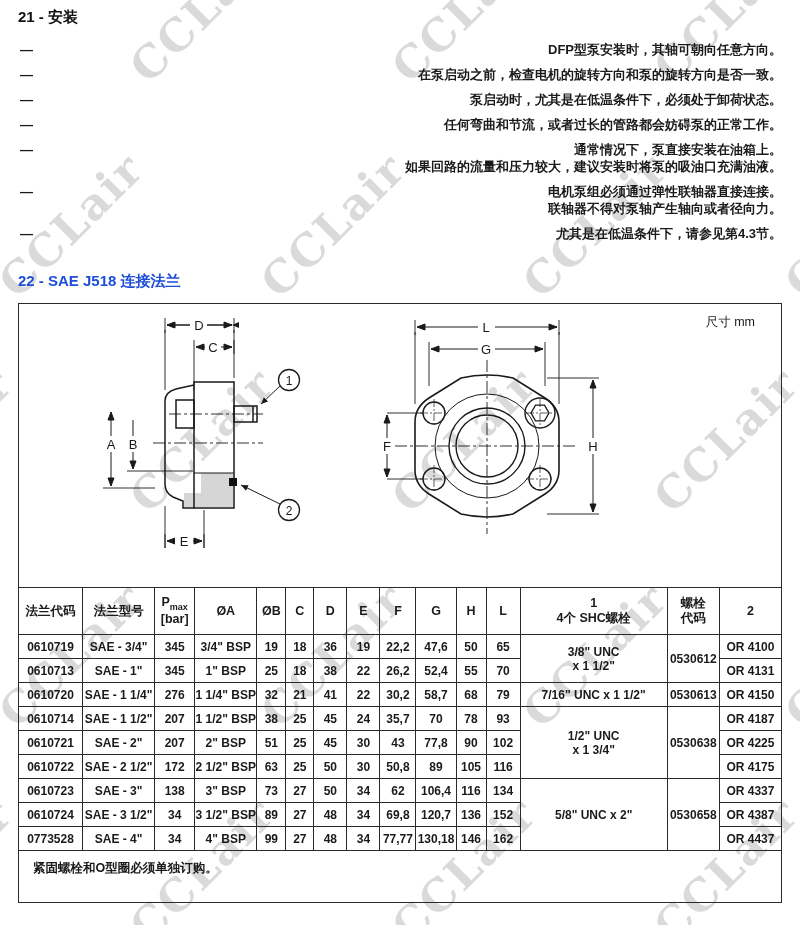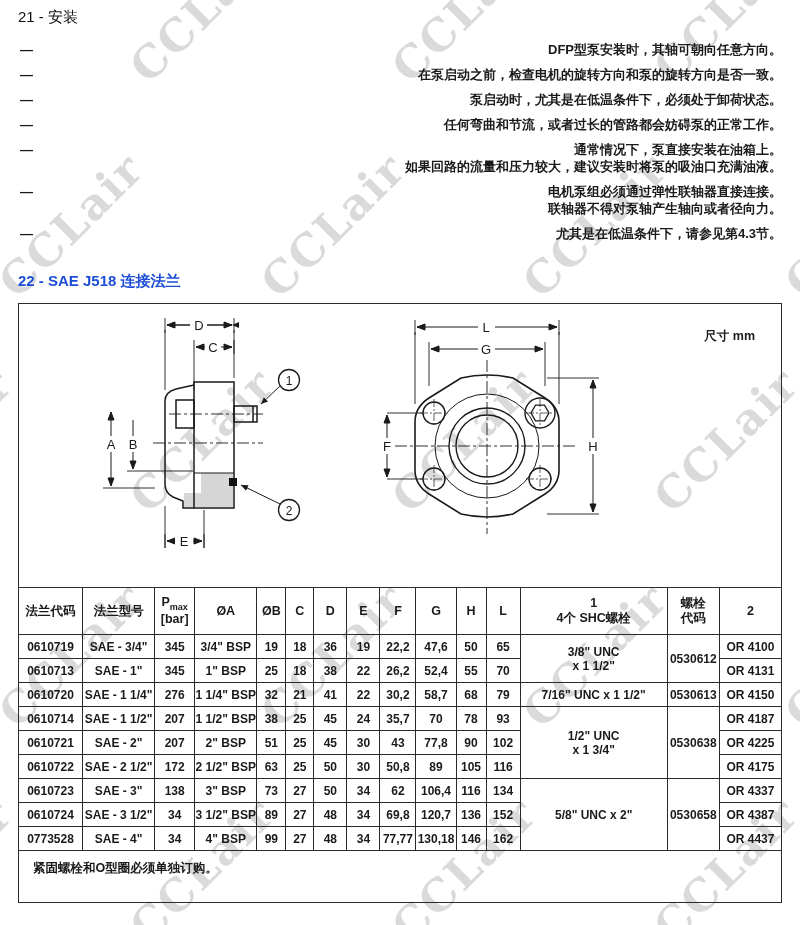--- a/index.html
+++ b/index.html
@@ -6,30 +6,30 @@
   body{
     width:800px;height:925px;position:relative;overflow:hidden;background:#ffffff;
     font-family:"Liberation Sans","DejaVu Sans",sans-serif;color:#1a1a1a;
   }
   .wm{
     position:absolute;font-family:"DejaVu Serif",serif;font-weight:bold;font-size:44px;
     color:#dadada;transform:translate(-50%,-50%) rotate(-45deg);white-space:nowrap;
     letter-spacing:2px;z-index:0;pointer-events:none;user-select:none;
   }
   .page{position:relative;z-index:1;padding:8px 18px 0 18px;}
-  h1.sec{font-size:15px;font-weight:normal;margin:0 0 14px 0;color:#111;}
+  h1.sec{font-size:15px;font-weight:bold;margin:0 0 14px 0;color:#111;}
   .install-list{margin:0 0 0 2px;}
   .bullet{display:flex;margin-bottom:8px;font-size:13px;font-weight:600;line-height:17px;}
   .bullet .dash{width:20px;flex:none;}
   .bullet .lines{flex:1;text-align:right;}
   h2.sec{font-size:15px;font-weight:bold;margin:30px 0 12px 0;color:#1d4ed8;}
   .box{
     position:relative;width:762px;height:598px;border:1.3px solid #2a2a2a;background:transparent;
   }
-  .units{position:absolute;top:24px;right:26px;font-size:12.5px;font-weight:bold;}
+  .units{position:absolute;top:10px;right:26px;font-size:12.5px;font-weight:normal;}
   .dwg-left{position:absolute;left:78px;top:6px;}
   .dwg-right{position:absolute;left:360px;top:8px;}
   svg text{font-family:"Liberation Sans","DejaVu Sans",sans-serif;font-size:13px;fill:#1a1a1a;}
   svg text.co{font-size:12px;}
   table.flange{
     position:absolute;left:-1px;top:283px;width:764px;border-collapse:collapse;table-layout:fixed;
     background:transparent;
   }
   table.flange th,table.flange td{
     border:1px solid #2a2a2a;text-align:center;vertical-align:middle;padding:0;

